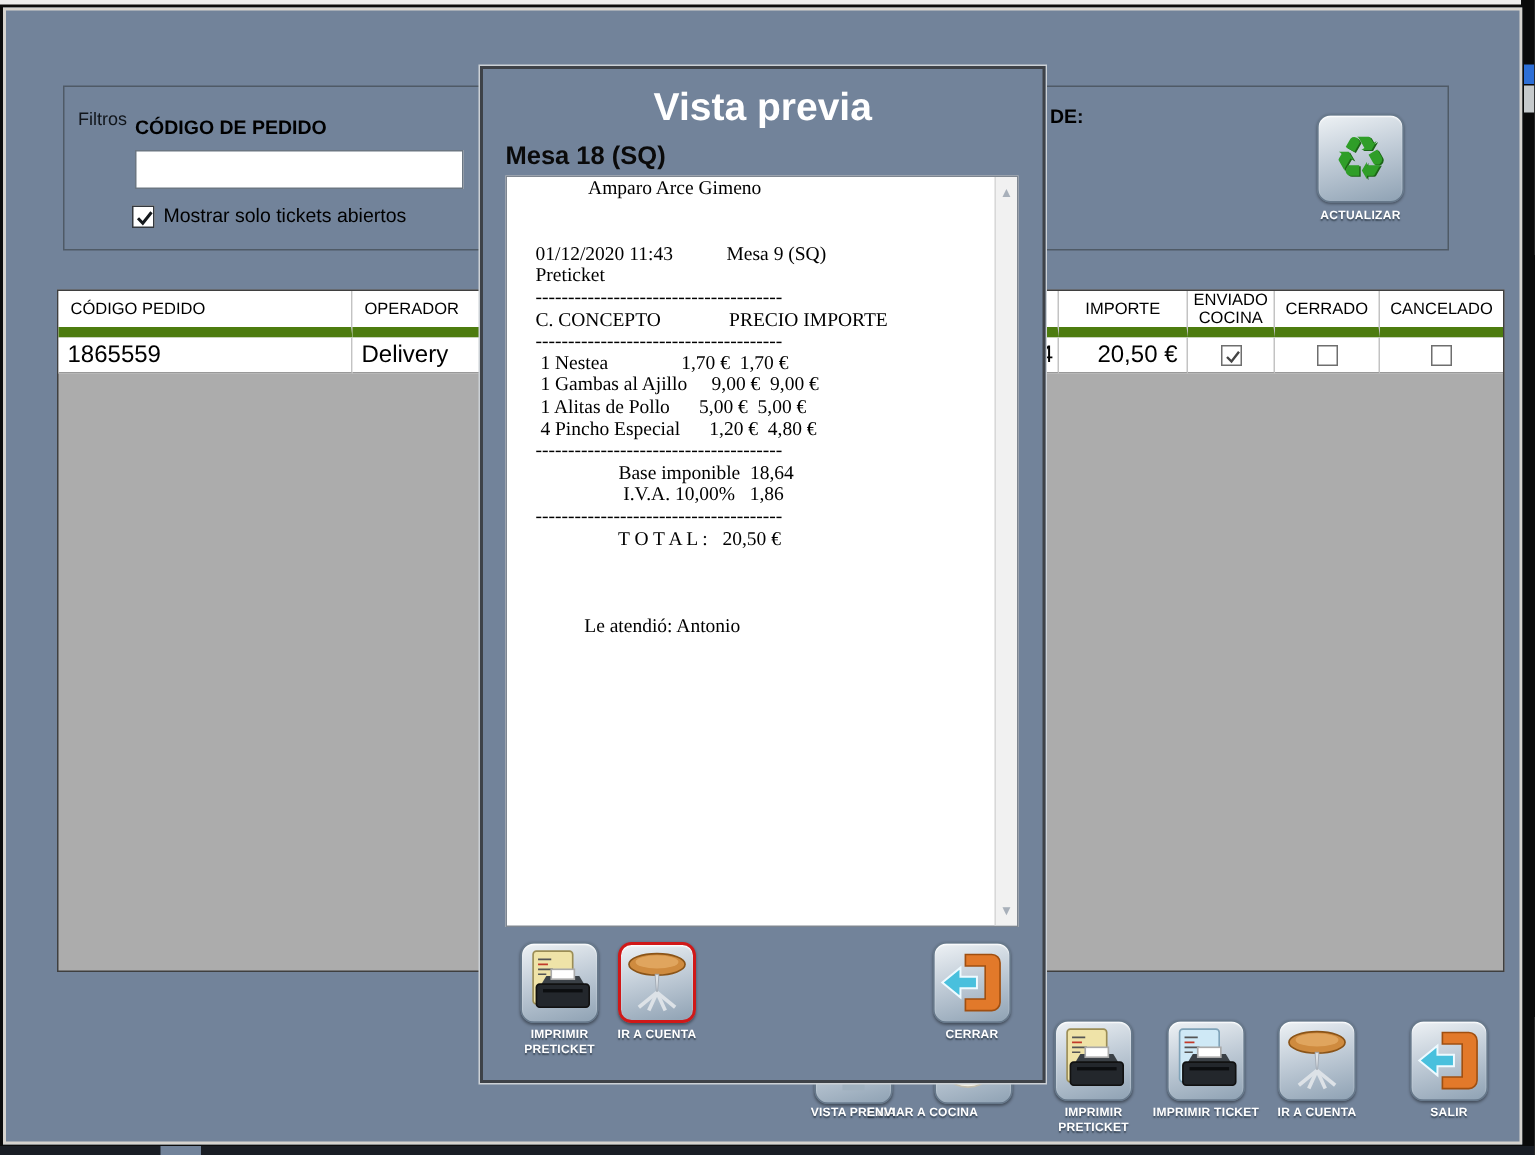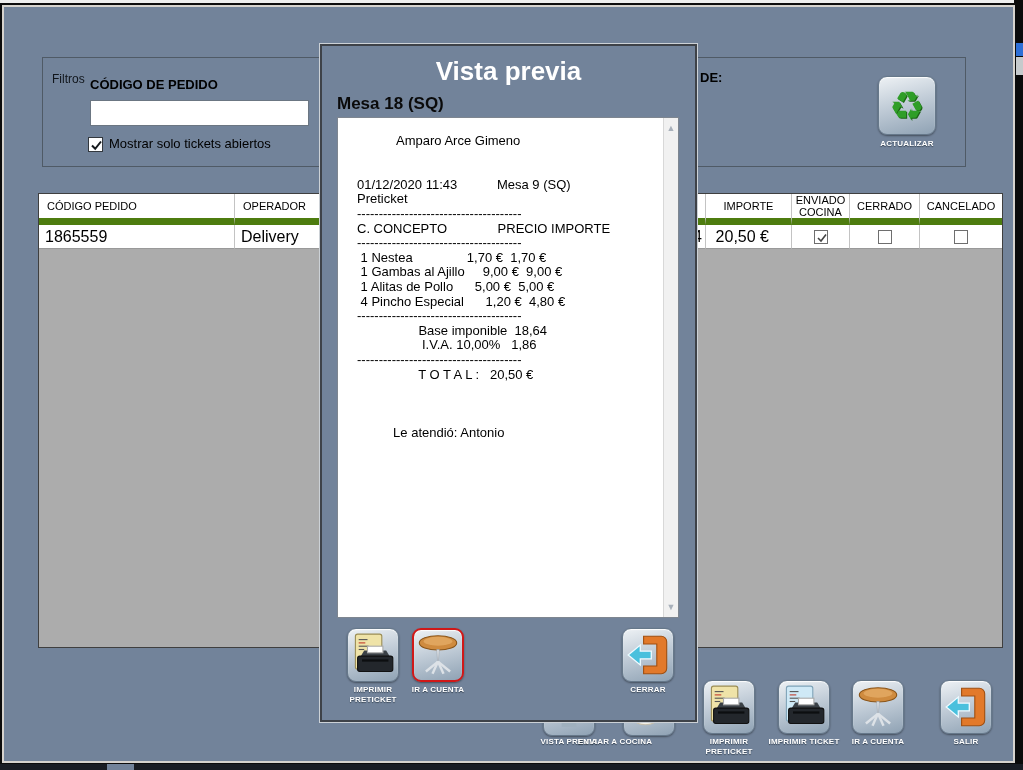--- a/index.html
+++ b/index.html
@@ -68,42 +68,42 @@
           border:1px solid #3f3f3f; z-index:3; }
   .g-head, .g-cell { position:absolute; background:#fff; border-right:1px solid #c3c3c3;
                      color:#000; overflow:hidden; }
   .g-head { top:0; height:31px; border-bottom:7px solid #4d7c0f; font-size:11px;
             display:flex; align-items:center; }
   .g-cell { top:31px; height:24px; border-bottom:1px solid #999; font-size:16px;
             display:flex; align-items:center; }
   .h-left  { padding-left:8px; justify-content:flex-start; }
   .h-center{ justify-content:center; text-align:center; line-height:12px; }
   .c-left  { padding-left:6px; justify-content:flex-start; }
-  .c-right { padding-right:22px; justify-content:flex-end; }
+  .c-right { padding-right:6px; justify-content:flex-end; }
   .c-right-tight { padding-right:3px; justify-content:flex-end; }
   .c-center{ justify-content:center; }
   .col1 { left:0;     width:196px; }
   .col2 { left:196px; width:195px; }
   .col3 { left:391px; width:276px; }
   .col4 { left:667px; width:86px;  }
   .col5 { left:753px; width:58px;  }
   .col6 { left:811px; width:70px;  }
   .col7 { left:881px; width:82px; border-right:none; }
   .grid-check { position:relative; width:14px; height:14px; background:#fff; border:1px solid #6e6e6e; }
   .grid-check svg { position:absolute; left:0; top:0; }
 
   
   #modal { left:320px; top:44px; width:377px; height:678px; background:#72839a;
            border:2px solid #3e4248; box-shadow:0 0 0 1px #ccd1d6; z-index:50; }
   #modal-title { position:absolute; left:0; top:10px; width:100%; text-align:center;
                  color:#fff; font-size:26px; font-weight:bold; }
   #mesa-label  { position:absolute; left:15px; top:48px; font-size:17px; font-weight:bold; color:#0a0a0a; }
   #receipt { position:absolute; left:15px; top:71px; width:342px; height:501px;
              background:#ffffff; border:1px solid #7e8690; overflow:hidden; }
-  #receipt-pre { margin:0; padding:16px 0 0 19px; font-family:Liberation Sans, sans-serif;
+  #receipt-pre { margin:0; padding:0 0 0 19px; font-family:Liberation Serif, serif;
                  font-size:13px; line-height:14.6px; color:#000; white-space:pre; }
   #receipt-scroll { position:absolute; right:0; top:0; width:15px; height:100%;
                     background:#f1f1f1; border-left:1px solid #d8d8d8; }
   .scroll-arrow { position:absolute; left:0; width:14px; height:16px; display:flex;
                   align-items:center; justify-content:center; color:#a8b0ba; font-size:9px; }
   #scroll-up   { top:2px; }
   #scroll-down { bottom:2px; }
 
   
   #mbtn-imprimir { left:25px;  top:582px; }

